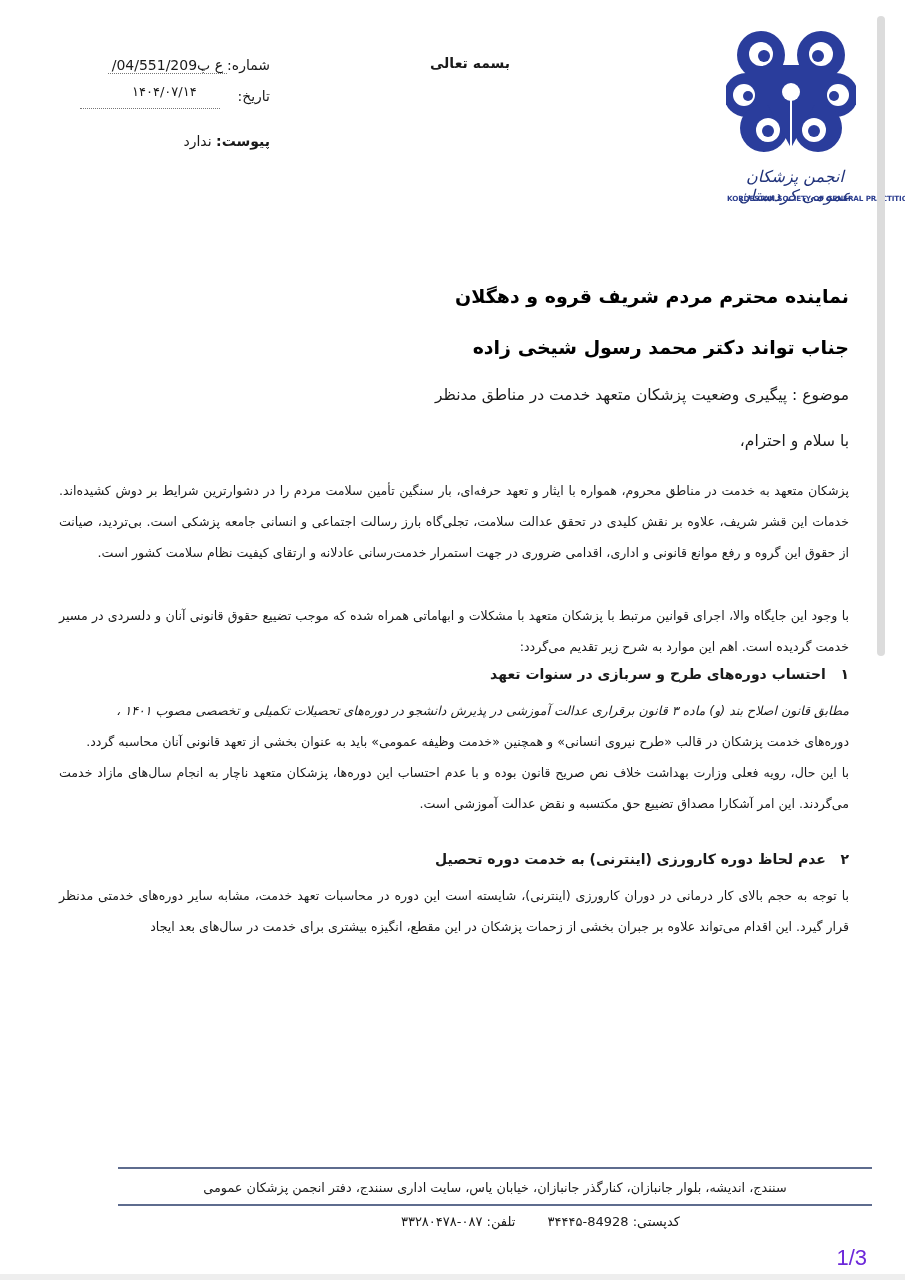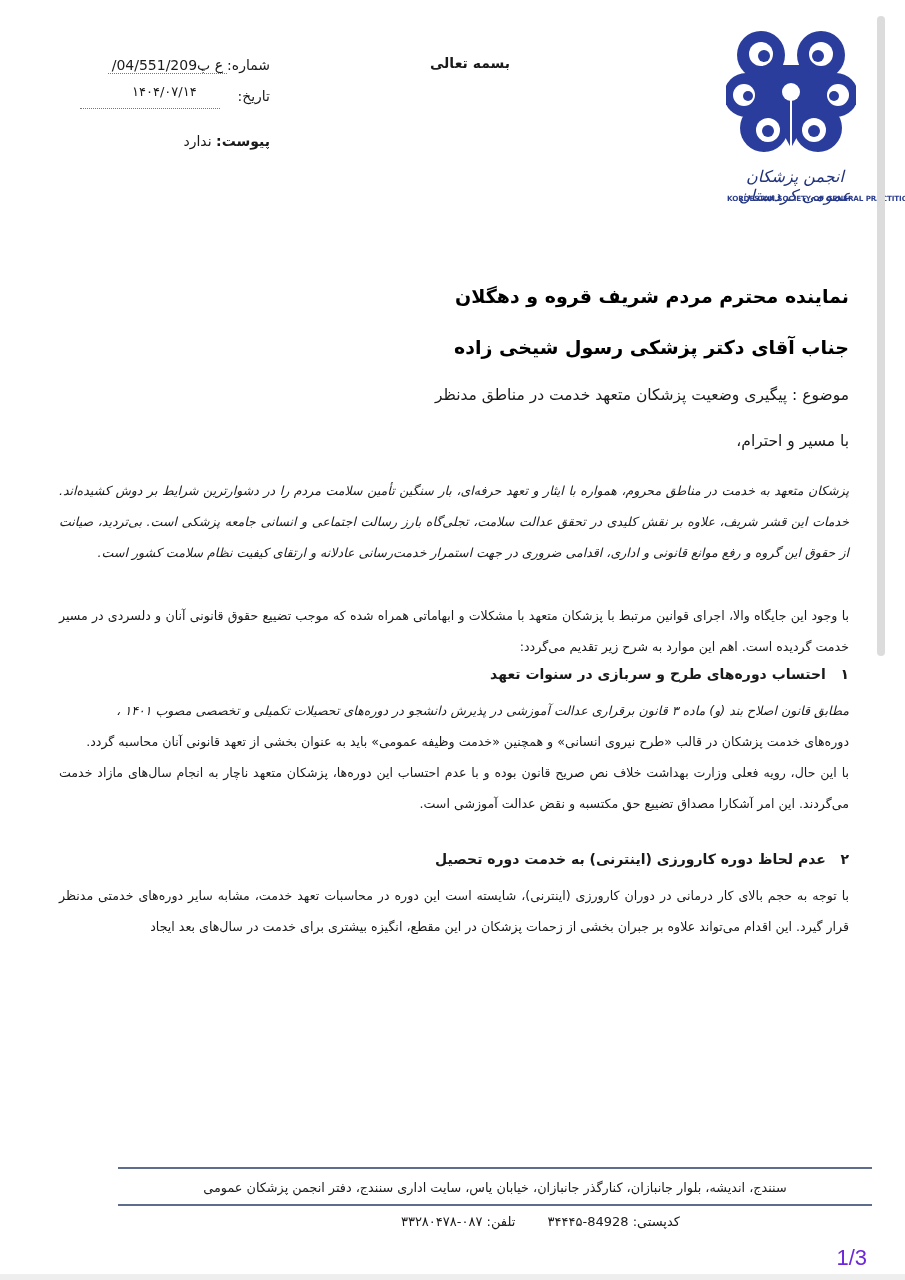--- a/index.html
+++ b/index.html
@@ -95,26 +95,26 @@
     <span class="meta-label">تاریخ:</span>
     <span class="val">۱۴۰۴/۰۷/۱۴</span>
     <span class="dots"></span>
   </div>
   <div class="meta-attach">
     <b>پیوست:</b>
     <span>ندارد</span>
   </div>
 
   <div class="recipient" style="top:285px;">نماینده محترم مردم شریف قروه و دهگلان</div>
-  <div class="recipient" style="top:336px;">جناب آقای دکتر پزشکی رسول شیخی زاده</div>
+  <div class="recipient" style="top:336px;">جناب تواند دکتر محمد رسول شیخی زاده</div>
 
   <div class="subject">موضوع : پیگیری وضعیت پزشکان متعهد خدمت در مناطق مدنظر</div>
-  <div class="greeting">با مسیر و احترام،</div>
+  <div class="greeting">با سلام و احترام،</div>
 
-  <div class="body-block" style="top:475px;font-style:italic;">
+  <div class="body-block" style="top:475px;">
     <p>پزشکان متعهد به خدمت در مناطق محروم، همواره با ایثار و تعهد حرفه‌ای، بار سنگین تأمین سلامت مردم را در دشوارترین شرایط بر دوش کشیده‌اند. خدمات این قشر شریف، علاوه بر نقش کلیدی در تحقق عدالت سلامت، تجلی‌گاه بارز رسالت اجتماعی و انسانی جامعه پزشکی است. بی‌تردید، صیانت از حقوق این گروه و رفع موانع قانونی و اداری، اقدامی ضروری در جهت استمرار خدمت‌رسانی عادلانه و ارتقای کیفیت نظام سلامت کشور است.</p>
   </div>
   <div class="body-block" style="top:600px;">
     <p>با وجود این جایگاه والا، اجرای قوانین مرتبط با پزشکان متعهد با مشکلات و ابهاماتی همراه شده که موجب تضییع حقوق قانونی آنان و دلسردی در مسیر خدمت گردیده است. اهم این موارد به شرح زیر تقدیم می‌گردد:</p>
   </div>
 
   <div class="section-title" style="top:666px;">
     <span>۱</span>
     <span>&nbsp;</span>
     <span>احتساب دوره‌های طرح و سربازی در سنوات تعهد</span>

